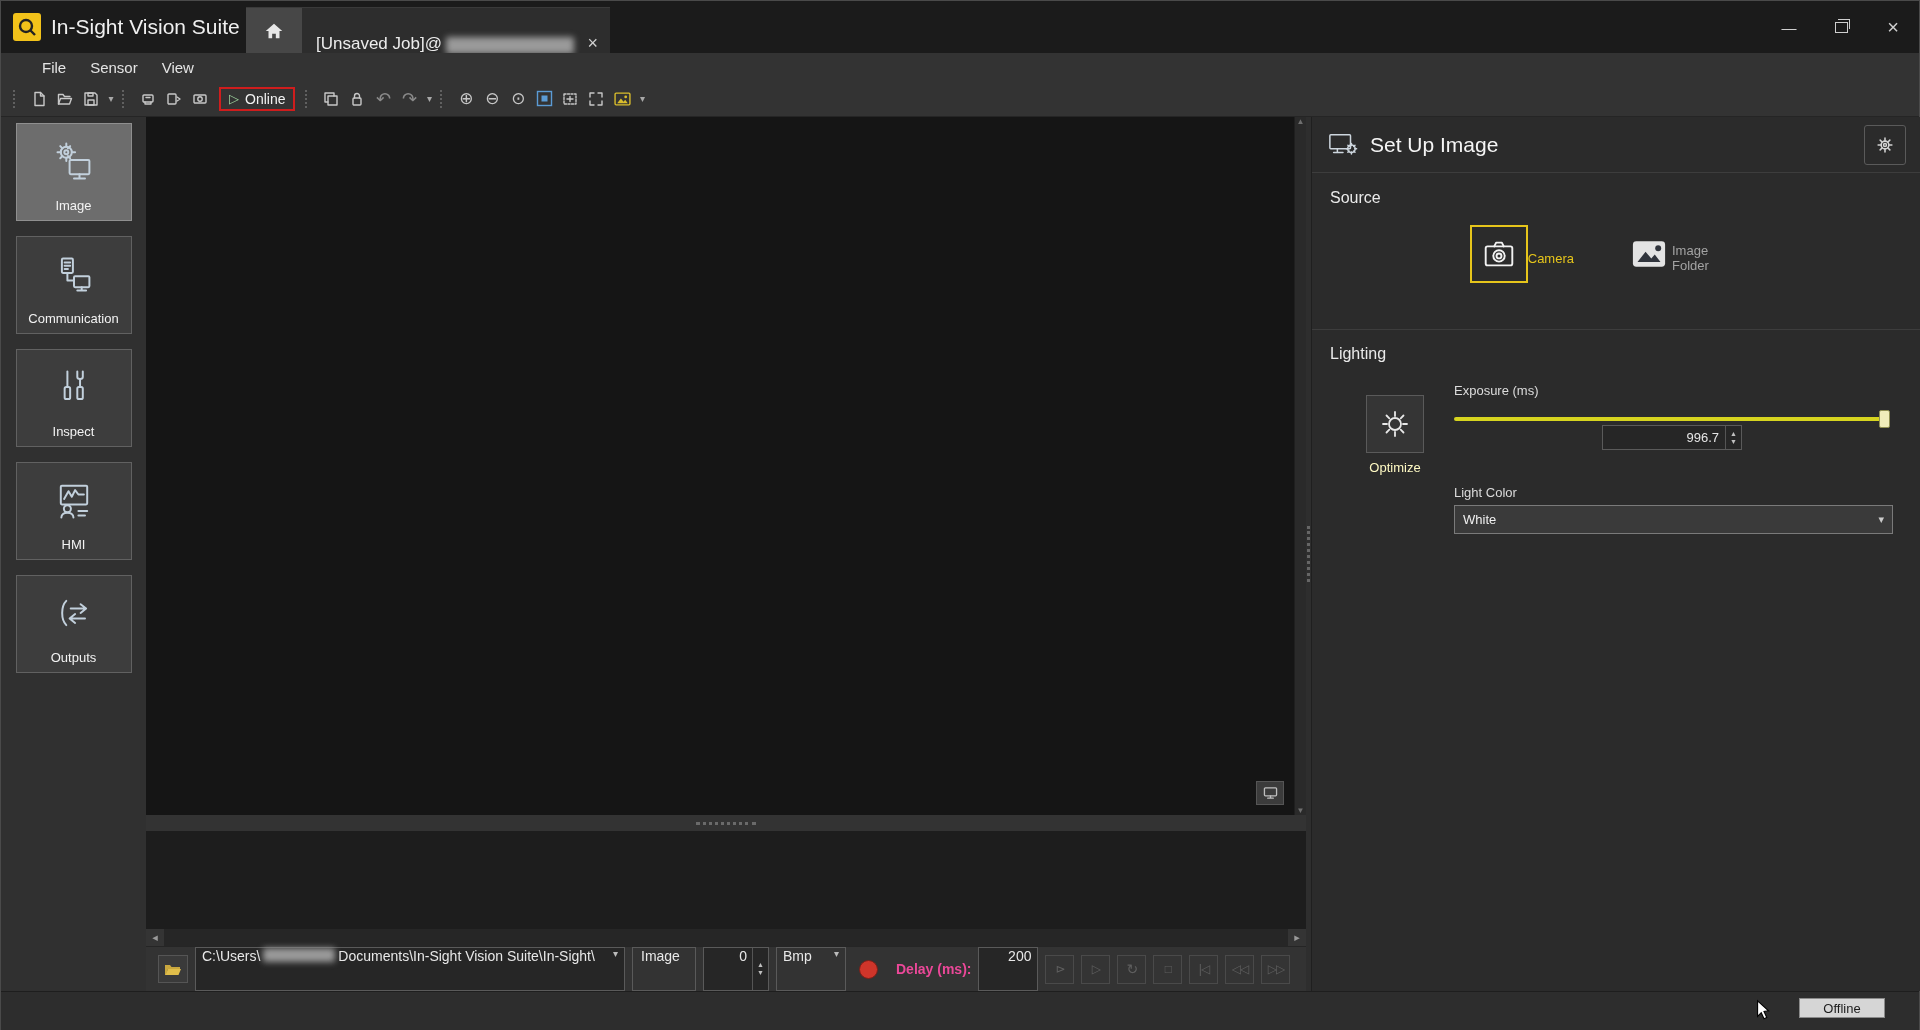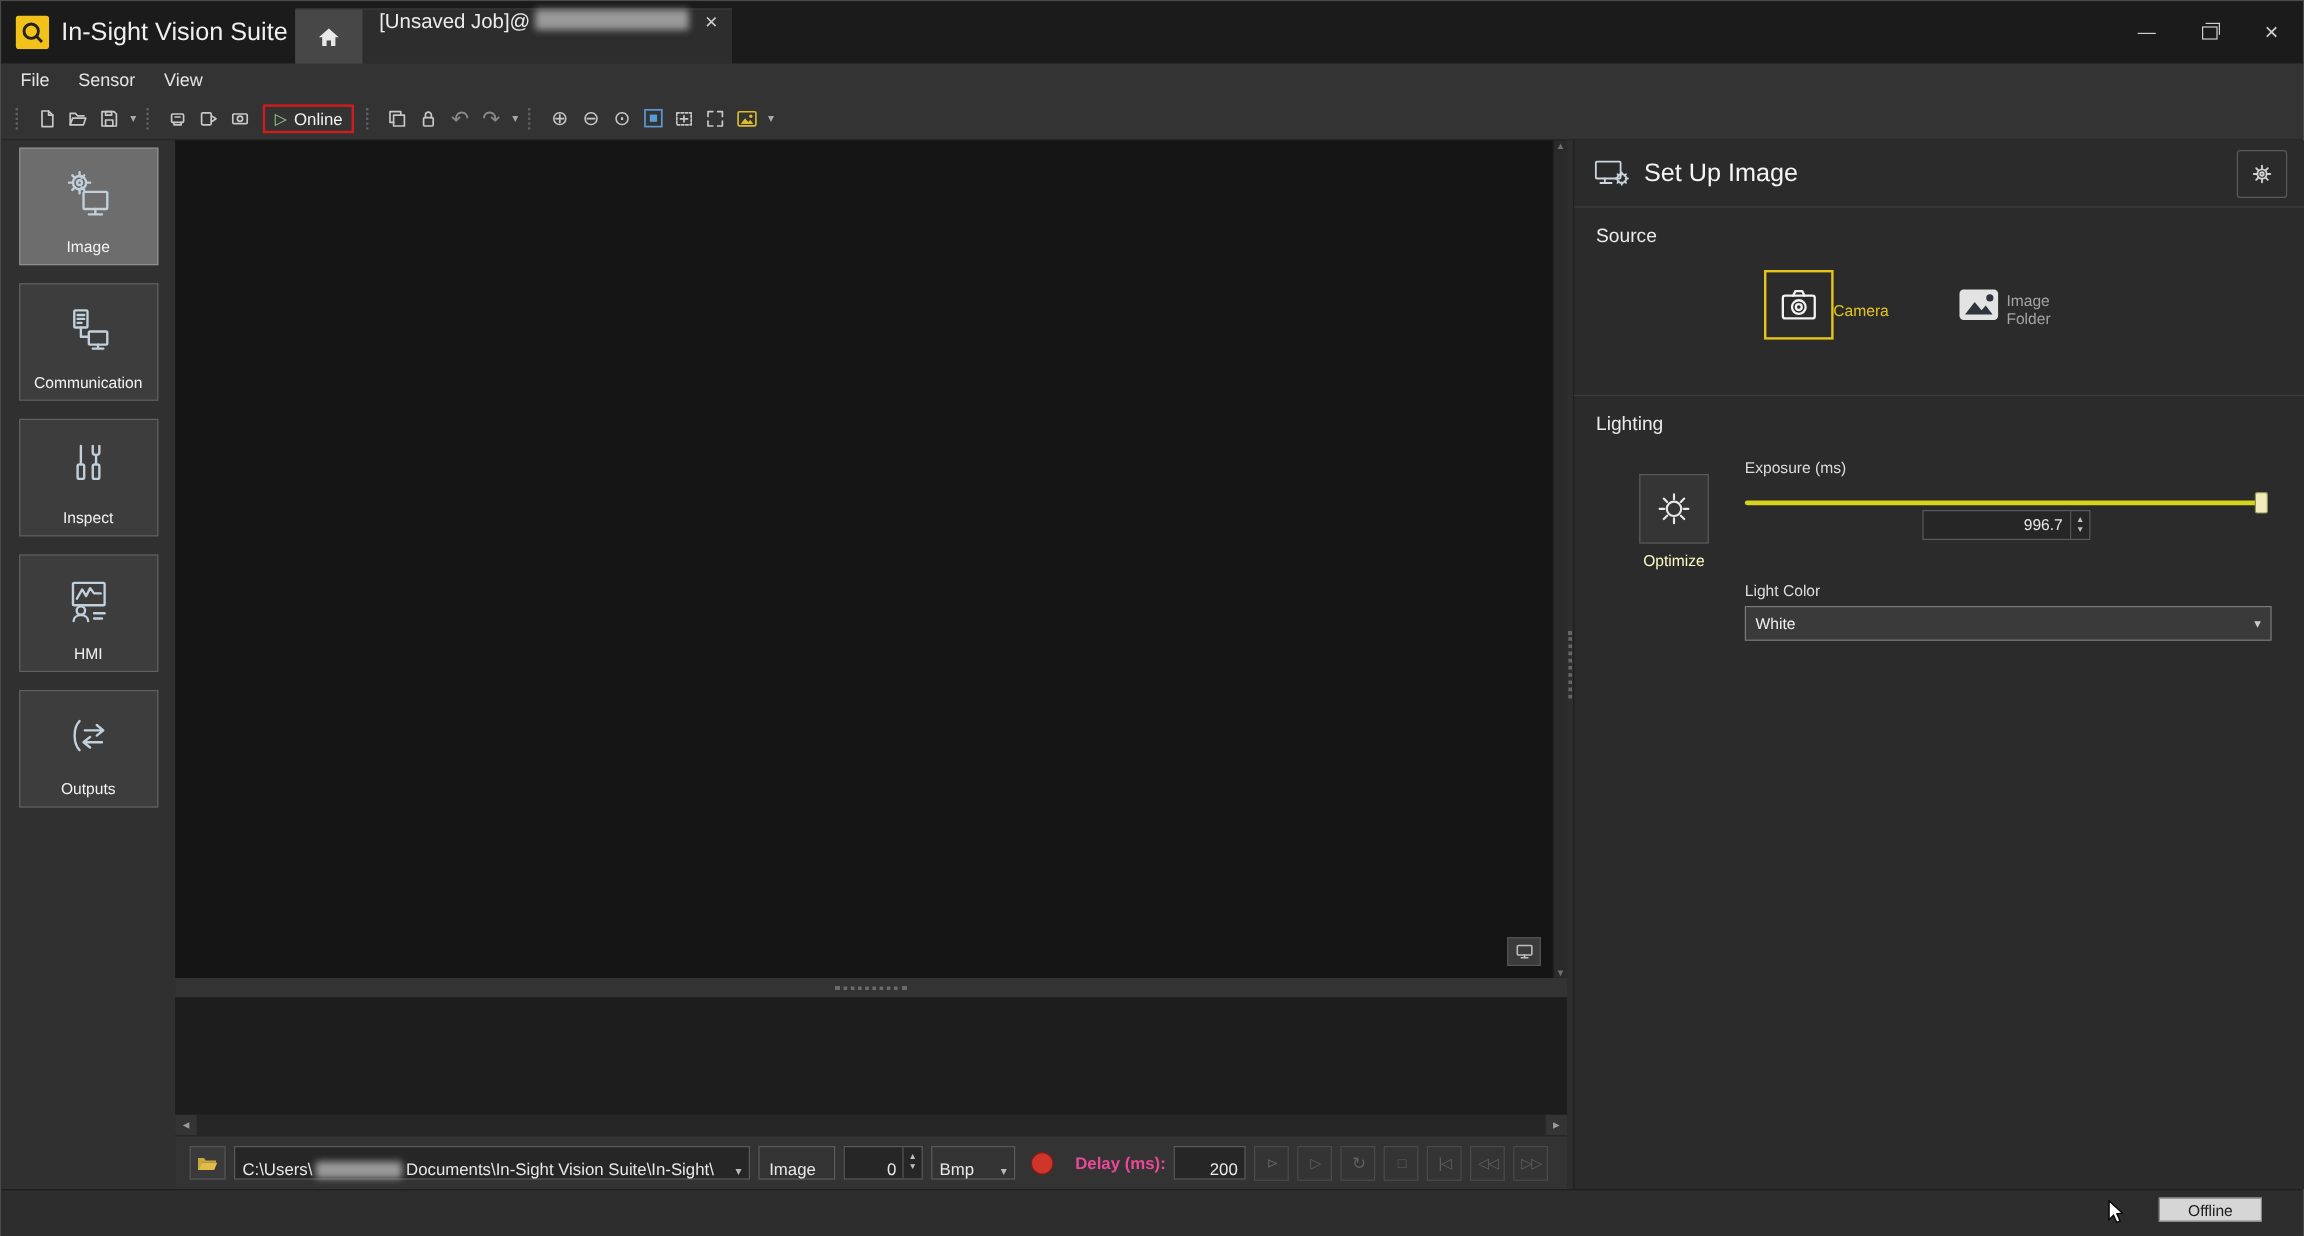--- a/index.html
+++ b/index.html
@@ -7,31 +7,31 @@
   #app{position:relative;width:1918px;height:1028px;border:1px solid #4a4a4a;background:#2e2e2e;}
   .abs{position:absolute;}
   svg{display:block;}
   .ico{stroke:#c8c8c8;fill:none;stroke-width:1.4;stroke-linecap:round;stroke-linejoin:round;}
 
   
   #titlebar{left:0;top:0;width:100%;height:52px;background:#1b1b1b;display:flex;align-items:center;}
   #logo{margin:0 10px 0 12px;}
   #apptitle{font-size:21px;color:#f0f0f0;}
   #tab{position:absolute;left:245px;top:6px;width:364px;height:46px;background:#2d2d2d;
-    display:flex;align-items:flex-start;border-top:1px solid #3a3a3a;}
+    display:flex;align-items:flex-end;border-top:1px solid #3a3a3a;}
   #tab .home{width:56px;height:100%;background:#474747;display:flex;align-items:center;justify-content:center;}
   #tab .tlabel{margin-left:14px;font-size:17px;color:#ececec;white-space:nowrap;}
   #tab .tclose{margin-left:auto;margin-right:12px;font-size:18px;color:#cfcfcf;cursor:default;}
   #winbtns{margin-left:auto;display:flex;height:100%;}
   .winbtn{width:52px;height:100%;display:flex;align-items:center;justify-content:center;color:#cfcfcf;font-size:15px;}
   .restore-glyph{width:11px;height:9px;border:1px solid #cfcfcf;position:relative;}
   .restore-glyph:before{content:"";position:absolute;left:2px;top:-4px;width:11px;height:9px;border:1px solid #cfcfcf;border-left:none;border-bottom:none;}
 
   
-  #menubar{left:0;top:52px;width:100%;height:28px;background:#333;display:flex;align-items:center;padding-left:4px;box-sizing:border-box;}
+  #menubar{left:0;top:52px;width:100%;height:28px;background:#333;display:flex;align-items:center;padding-left:29px;box-sizing:border-box;}
   .menuitem{padding:0 12px;font-size:15px;color:#e4e4e4;}
 
   
   #toolbar{left:0;top:80px;width:100%;height:36px;background:#333;border-bottom:1px solid #252525;
     display:flex;align-items:center;padding-left:8px;box-sizing:border-box;}
   .grip{width:4px;height:18px;border-left:2px dotted #606060;margin:0 7px 0 4px;}
   .tbtn{width:26px;height:26px;display:flex;align-items:center;justify-content:center;color:#c6c6c6;font-size:16px;}
   .tbtn.dis{color:#8a8a8a;}
   .tbtn.small{width:14px;font-size:10px;color:#a8a8a8;}
   #online-wrap{border:2px solid #cf1d1d;display:flex;align-items:center;padding:2px 8px;margin:0 6px;}
@@ -58,21 +58,21 @@
   .hgrip{width:60px;height:0;border-top:3px dotted #6a6a6a;}
   #filmstrip{left:145px;top:830px;width:1160px;height:98px;background:#1d1d1d;}
   #hscroll{left:145px;top:928px;width:1160px;height:17px;background:#262626;display:flex;justify-content:space-between;}
   .scrollarrow{width:18px;height:17px;background:#343434;color:#9a9a9a;font-size:11px;display:flex;align-items:center;justify-content:center;}
   #vsplit{left:1305px;top:116px;width:5px;height:874px;background:#2e2e2e;display:flex;align-items:center;justify-content:center;}
   .vgrip{height:56px;width:0;border-left:3px dotted #666;}
 
   
   #playbar{left:145px;top:945px;width:1160px;height:45px;background:#333;border-top:1px solid #252525;
     display:flex;align-items:center;padding-left:12px;box-sizing:border-box;gap:7px;}
-  .pb-box{height:28px;background:#262626;border:1px solid #5a5a5a;box-sizing:border-box;display:flex;align-items:flex-end;font-size:14px;color:#e8e8e8;}
+  .pb-box{height:44px;background:#262626;border:1px solid #5a5a5a;box-sizing:border-box;display:flex;align-items:flex-start;font-size:14px;color:#e8e8e8;}
   .pb-btn{width:30px;height:28px;background:#3a3a3a;border:1px solid #555;box-sizing:border-box;display:flex;align-items:center;justify-content:center;}
   #pathbox{width:430px;padding:0 6px;}
   #pathbox .chev{margin-left:auto;color:#bbb;font-size:10px;}
   #imagebox{width:64px;background:#333;padding-left:8px;}
   .spinbox{background:#262626;}
   .spin-val{flex:1;text-align:right;padding-right:5px;}
   .spin-arrows{width:15px;height:100%;border-left:1px solid #555;display:flex;flex-direction:column;align-items:center;justify-content:center;color:#c0c0c0;font-size:7px;line-height:8px;}
   #bmpbox{width:70px;padding:0 6px;background:#333;}
   #bmpbox .chev{margin-left:auto;color:#bbb;font-size:10px;}
   #recbtn{width:30px;height:28px;display:flex;align-items:center;justify-content:center;}

